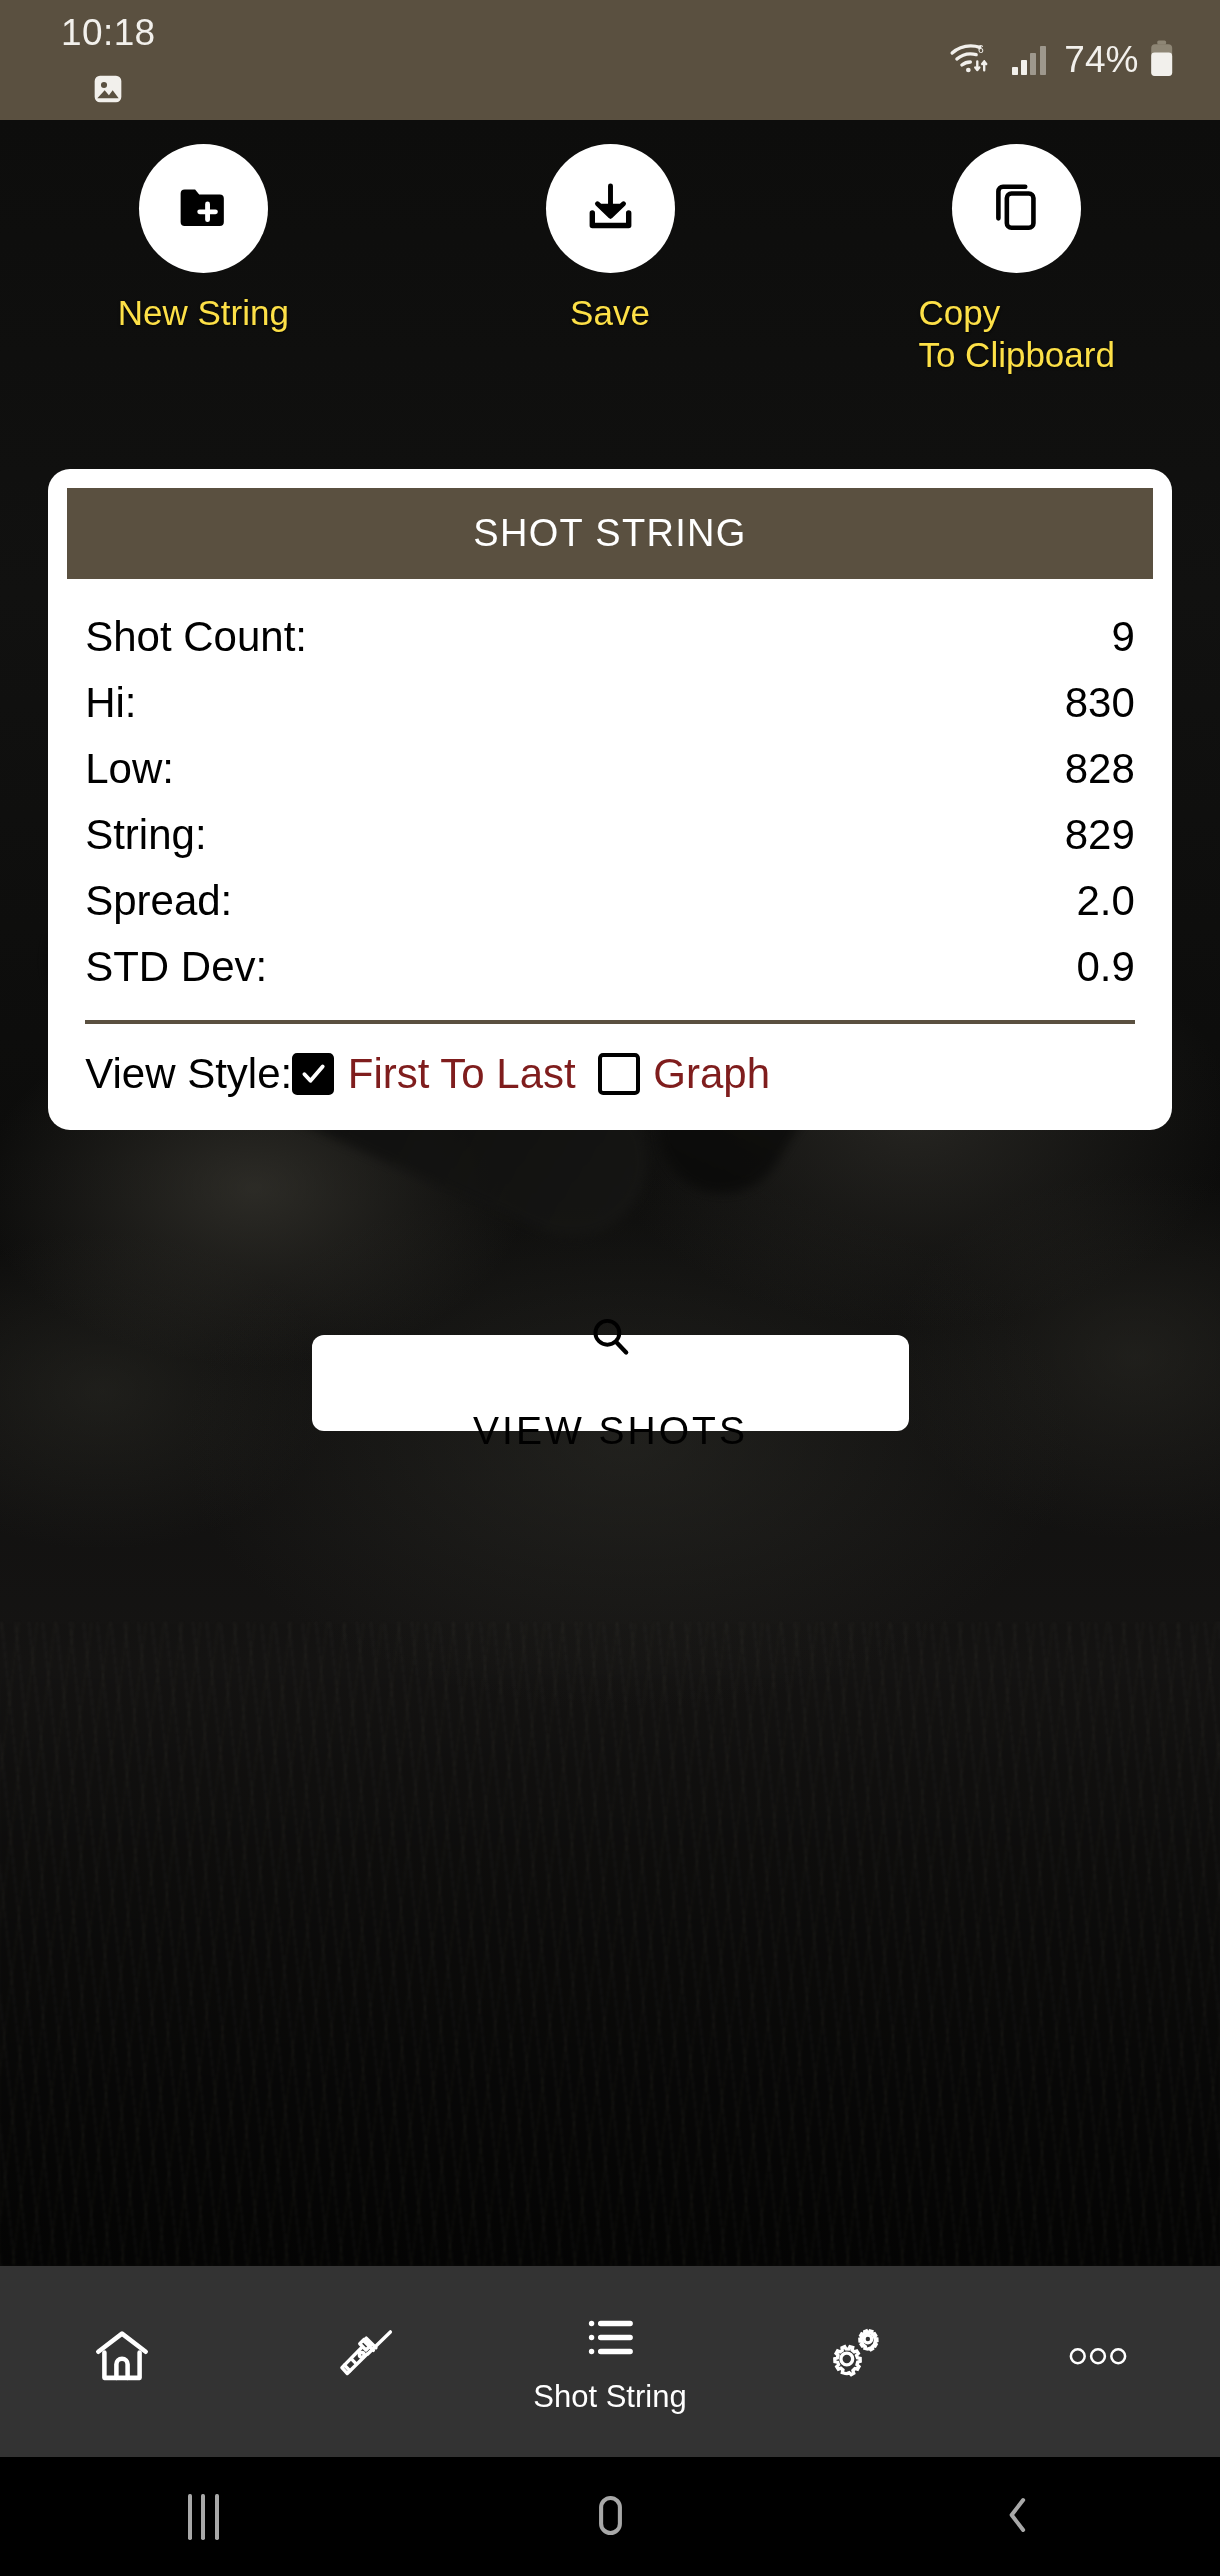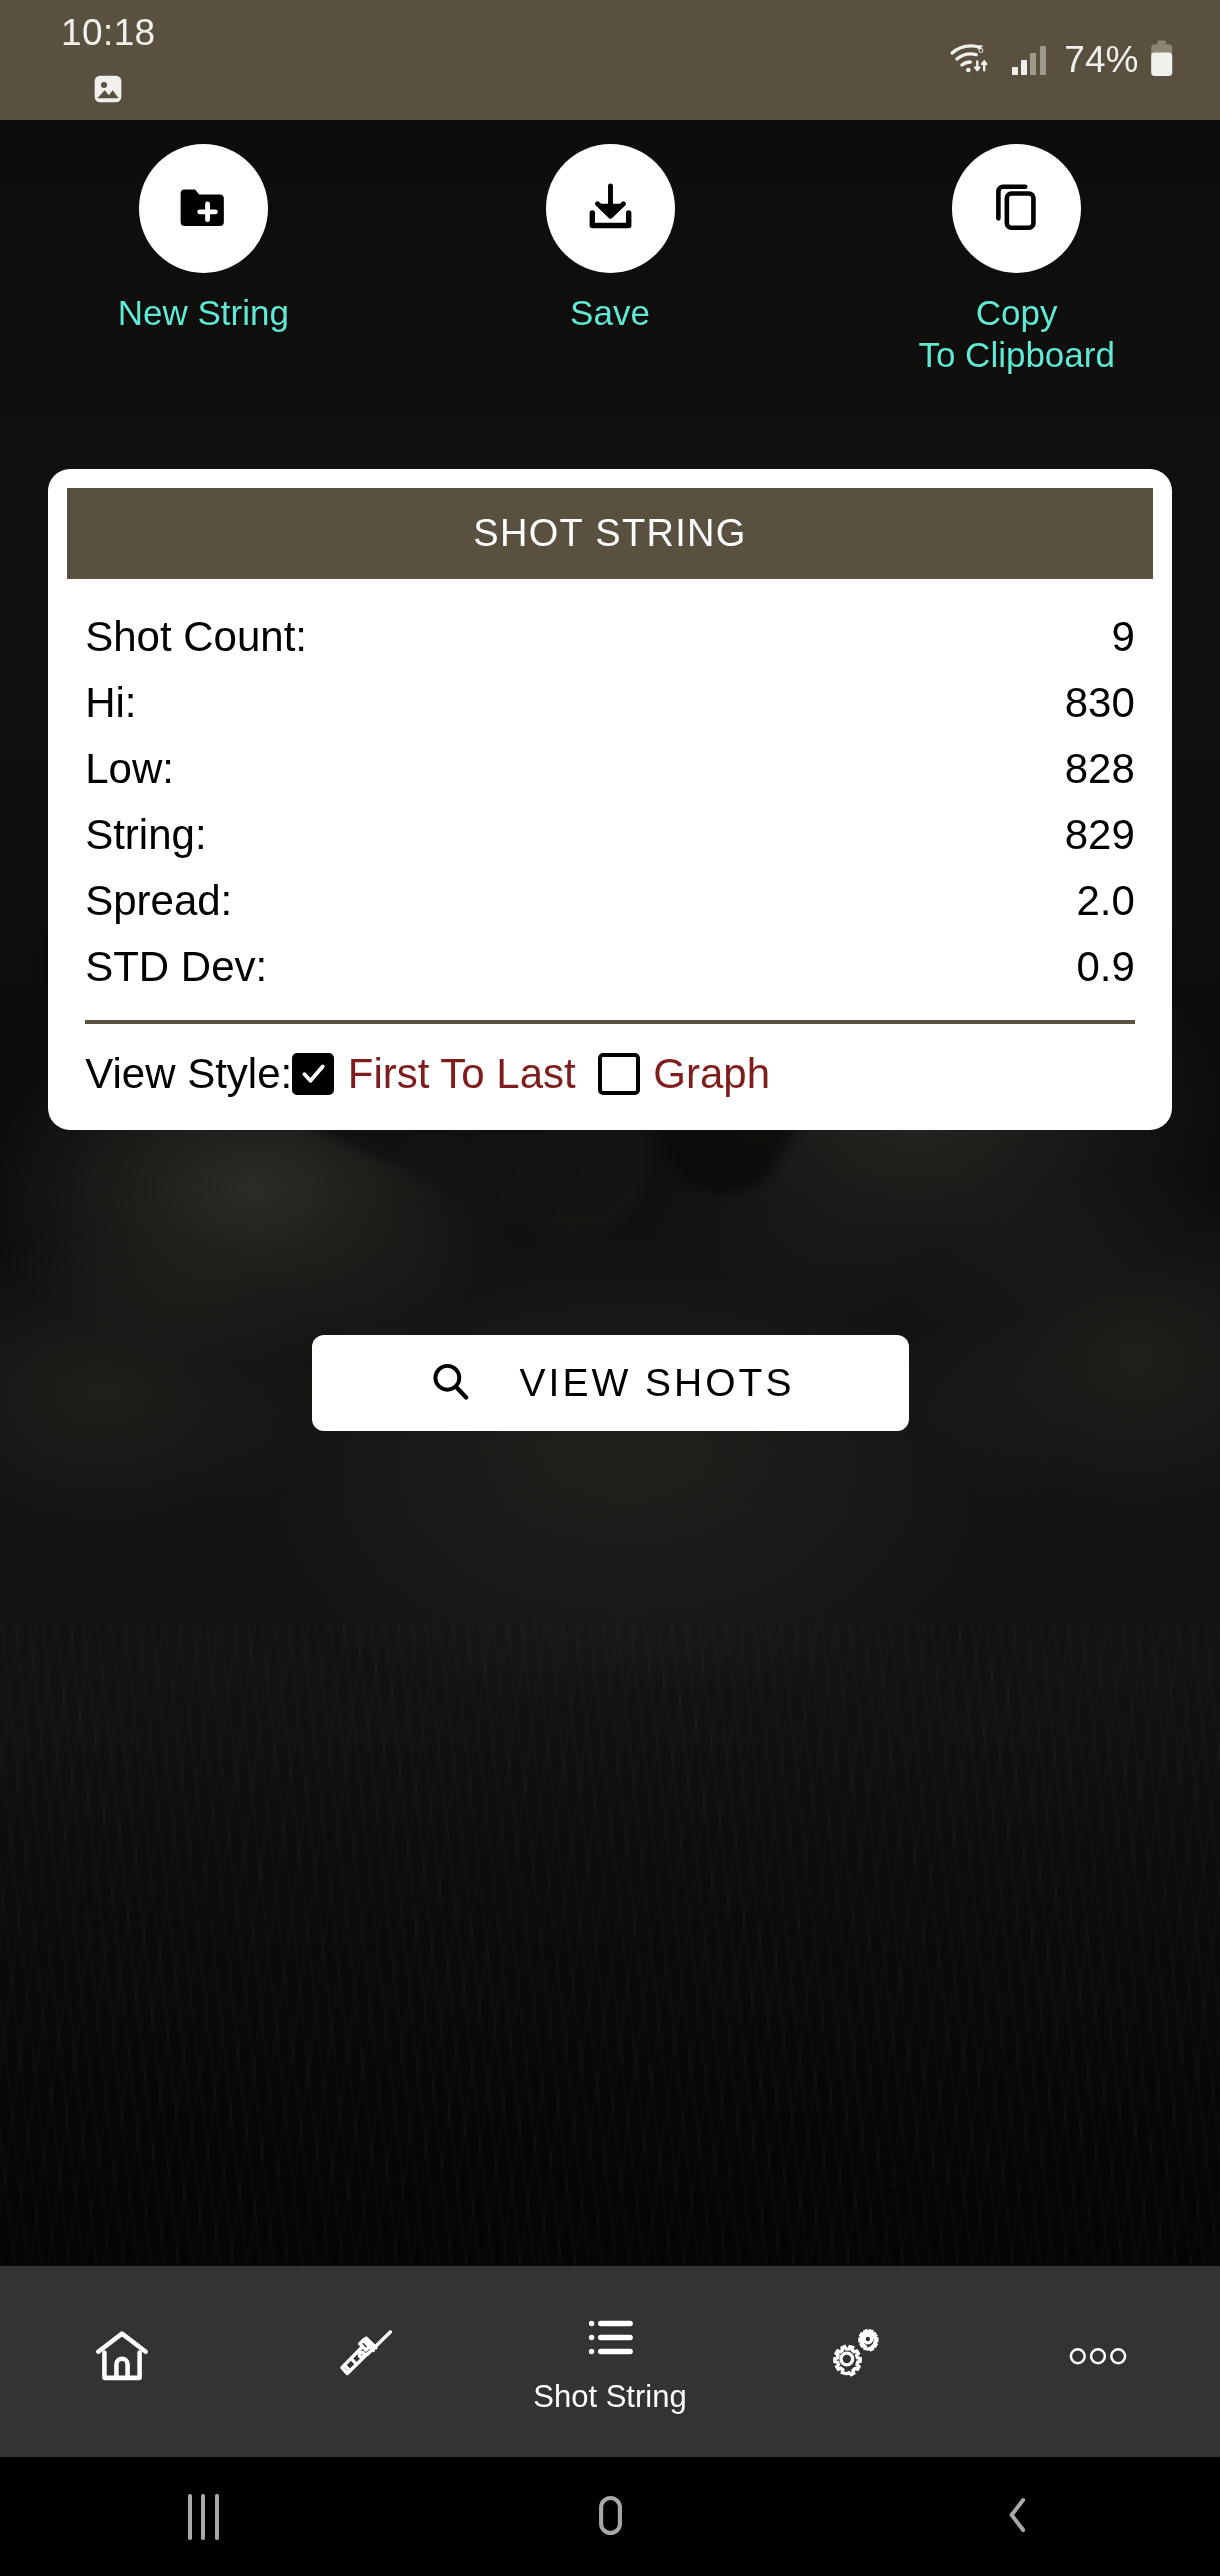--- a/index.html
+++ b/index.html
@@ -119,24 +119,23 @@
   .qa-circle {
     width: 129px; height: 129px;
     border-radius: 50%;
     background: #ffffff;
     display: flex;
     align-items: center;
     justify-content: center;
   }
   .qa-label {
     margin-top: 18.6px;
-    color: #5eead4;
+    color: #fde047;
     font-size: 35px;
     line-height: 1.22;
-    text-align: center;
     white-space: pre-line;
     text-shadow: 0 0.8px 2.5px rgba(0,0,0,0.8);
   }
 
   
   #shot-card {
     position: absolute;
     top: 469px; left: 48px;
     width: 1124px;
     background: #ffffff;
@@ -208,20 +207,21 @@
     top: 1335px; left: 312px;
     width: 597px; height: 96px;
     background: #ffffff;
     border-radius: 12px;
     display: flex;
     align-items: center;
     justify-content: center;
     gap: 46px;
     z-index: 10;
     cursor: pointer;
+    flex-direction: column;
   }
   #view-shots-btn .vs-text {
     color: #000;
     font-size: 39px;
     letter-spacing: 3px;
   }
 
   
   #app-nav {
     position: absolute;

